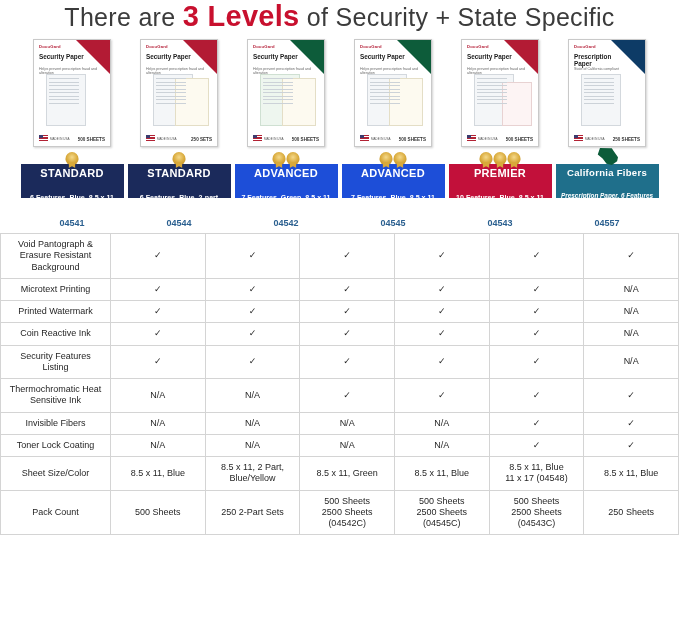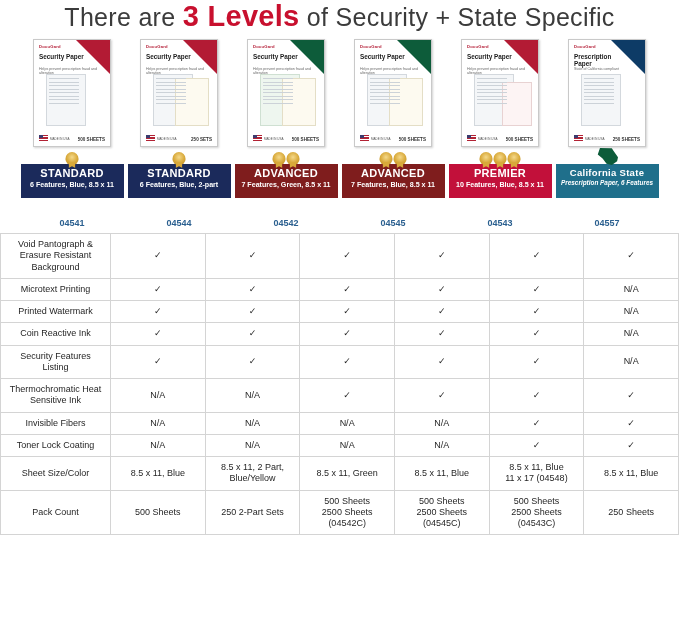--- a/index.html
+++ b/index.html
@@ -138,23 +138,23 @@
   }
 
   .label {
     height: 34px;
     color: #ffffff;
     text-align: center;
     padding-top: 4px;
     line-height: 1.05;
   }
   .label .lname { font-size: 11px; font-weight: 700; letter-spacing: .3px; }
-  .label .ldesc { font-size: 7.1px; font-weight: 700; margin-top: 2px; }
+  .label .ldesc { font-size: 7.1px; font-weight: 700; margin-top: 15px; }
   .label.navy { background: #1b2a5b; }
-  .label.green { background: #7f1d1d; }
+  .label.green { background: #1d4ed8; }
   .label.red { background: #c2103a; }
   .label.teal { background: #1f6f8b; }
   .label.teal .lname { font-size: 9.5px; }
   .label.teal .ldesc { font-size: 6.4px; font-style: italic; }
 
   .sku {
     text-align: center;
     font-size: 9px;
     color: #2a5f8f;
     padding-top: 20px;
@@ -400,21 +400,21 @@
             <i></i>
           </div>
         <div class="flag"></div>
         <div class="madein">MADE IN USA</div>
         <div class="qty">250 SHEETS</div>
       </div>
       <div class="seal-row">
         <div class="ca-shape"></div>
       </div>
       <div class="label teal">
-        <div class="lname">California State</div>
+        <div class="lname">California Fibers</div>
         <div class="ldesc">Prescription Paper, 6 Features</div>
       </div>
       <div class="sku">04557</div>
     </div>
 
   </div>
 
   <table class="matrix">
     <tbody>
       <tr>

